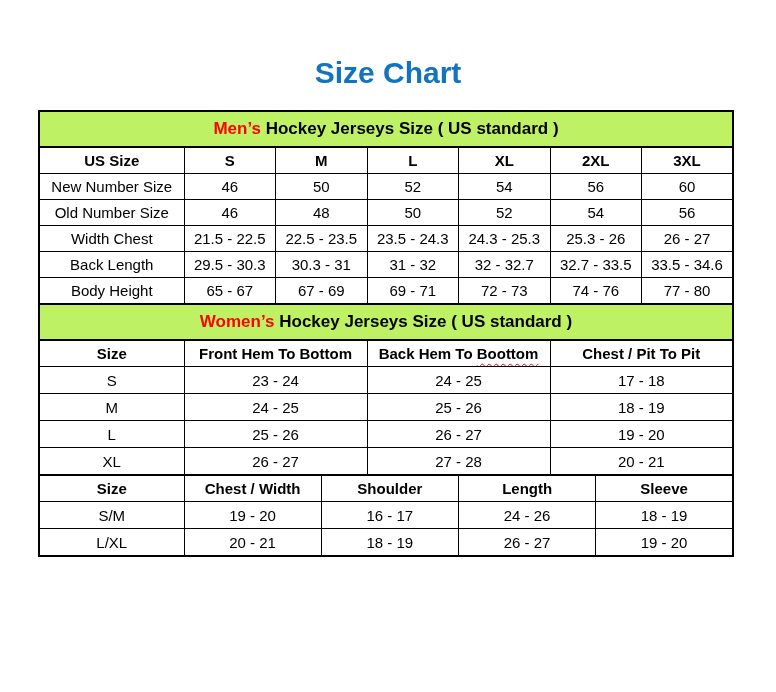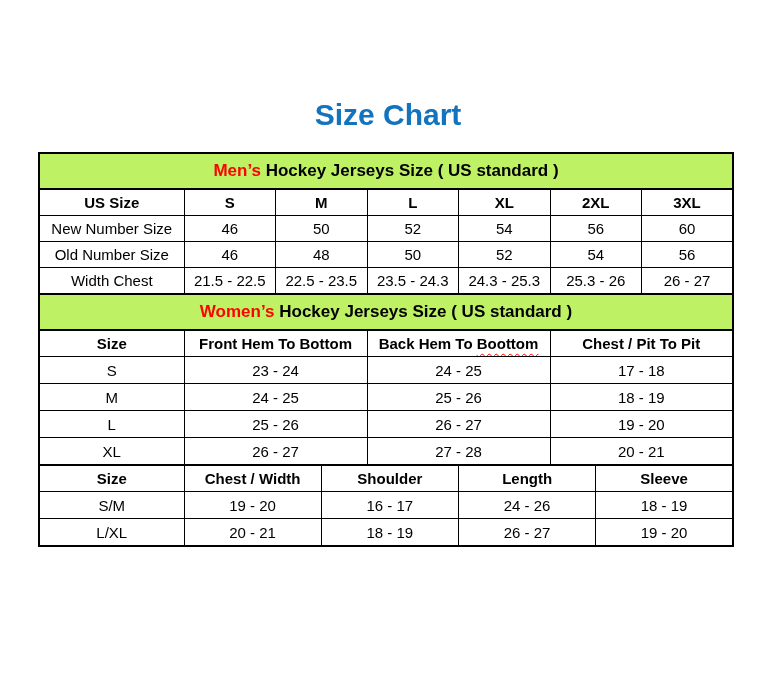--- a/index.html
+++ b/index.html
@@ -7,21 +7,21 @@
     position: relative;
     width: 776px;
     height: 692px;
     background: #ffffff;
     overflow: hidden;
     font-family: "Liberation Sans", sans-serif;
     color: #000000;
   }
   .title {
     text-align: center;
-    padding-top: 98px;
+    padding-top: 56px;
     font-size: 30px;
     line-height: 34px;
     font-weight: bold;
     color: #1273BE;
   }
   .tables {
     margin: 20px 0 0 38px;
     width: 696px;
   }
   table {
@@ -113,20 +113,38 @@
       </tr>
       <tr class="data">
         <td>Width Chest</td>
         <td>21.5 - 22.5</td>
         <td>22.5 - 23.5</td>
         <td>23.5 - 24.3</td>
         <td>24.3 - 25.3</td>
         <td>25.3 - 26</td>
         <td>26 - 27</td>
       </tr>
+      <tr class="data">
+        <td>Back Length</td>
+        <td>29.5 - 30.3</td>
+        <td>30.3 - 31</td>
+        <td>31 - 32</td>
+        <td>32 - 32.7</td>
+        <td>32.7 - 33.5</td>
+        <td>33.5 - 34.6</td>
+      </tr>
+      <tr class="data">
+        <td>Body Height</td>
+        <td>65 - 67</td>
+        <td>67 - 69</td>
+        <td>69 - 71</td>
+        <td>72 - 73</td>
+        <td>74 - 76</td>
+        <td>77 - 80</td>
+      </tr>
     </tbody>
       </table>
 
     <table class="tbl-womens">
       <colgroup>
         <col class="first">
           <col>
           <col>
           <col>
       </colgroup>

